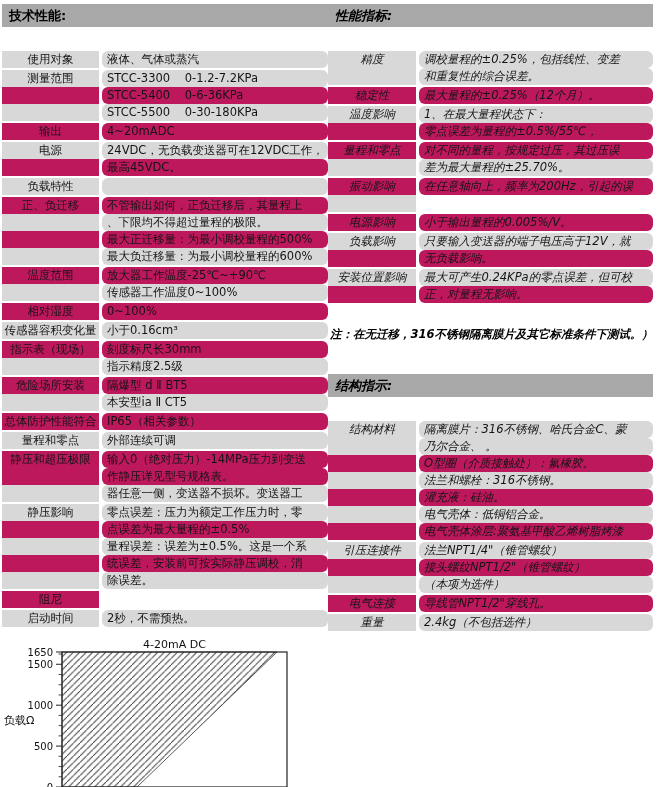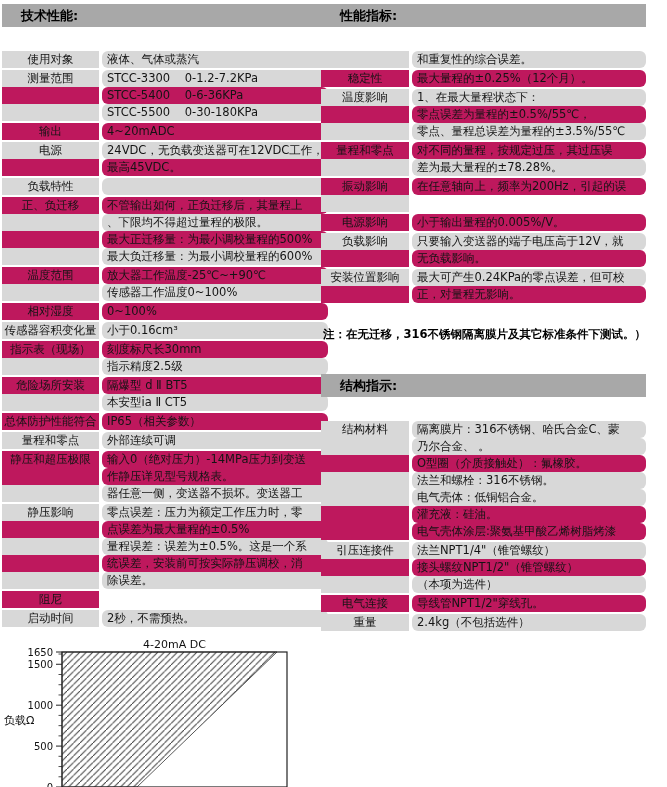--- a/index.html
+++ b/index.html
@@ -1,22 +1,22 @@
 <!DOCTYPE html>
 <html><head>
 <meta charset="utf-8">
 <style>
   html,body{margin:0;padding:0;background:#fff;}
   .page{position:relative;width:667px;height:787px;background:#fff;overflow:hidden;
         font-family:"DejaVu Sans",sans-serif;color:#141414;}
   .col{position:absolute;top:4px;}
   .col-left{left:2px;width:326px;}
-  .col-right{left:321px;width:325px;}
+  .col-right{left:328px;width:325px;font-style:italic;}
   .section-bar{height:23px;line-height:23px;background:#a8a8a8;color:#000;
-               font-weight:bold;font-size:13px;padding-left:19px;margin-bottom:7px;}
+               font-weight:bold;font-size:13px;padding-left:7px;margin-bottom:7px;}
   .spec-table{width:100%;margin-top:24px;}
   .trow{margin-bottom:2px;}
   .tline{display:flex;height:17px;line-height:17px;}
   .lcell{width:97px;flex:none;margin-right:3px;text-align:center;
          font-size:11.5px;white-space:pre;overflow:hidden;}
   .col-right .lcell{width:88px;}
   .vcell{flex:1;padding-left:5px;font-size:11.5px;white-space:pre;overflow:hidden;border-radius:6px;}
   .g .lcell,.g .vcell{background:#d8d8d8;}
   .w .lcell,.w .vcell{background:#be185d;}
   .note{font-weight:bold;font-size:11.5px;color:#000;margin:24px 0 32px 2px;white-space:pre;text-align:right;}
@@ -287,52 +287,52 @@
     </div>
   </div>
 
   <div class="col col-right">
     <div class="section-bar">
       <span>性能指标:</span>
     </div>
     <div class="spec-table" id="right-table">
         <div class="trow">
           <div class="tline g">
+            <div class="lcell">精度</div>
+            <div class="vcell">调校量程的±0.25%，包括线性、变差</div>
+          </div>
+          <div class="tline g">
             <div class="lcell"></div>
             <div class="vcell">和重复性的综合误差。</div>
           </div>
         </div>
         <div class="trow">
           <div class="tline w">
             <div class="lcell">稳定性</div>
             <div class="vcell">最大量程的±0.25%（12个月）。</div>
           </div>
         </div>
         <div class="trow">
           <div class="tline g">
             <div class="lcell">温度影响</div>
             <div class="vcell">1、在最大量程状态下：</div>
           </div>
           <div class="tline w">
             <div class="lcell"></div>
             <div class="vcell">零点误差为量程的±0.5%/55℃，</div>
           </div>
-          <div class="tline g">
-            <div class="lcell"></div>
-            <div class="vcell">零点、量程总误差为量程的±3.5%/55℃</div>
-          </div>
         </div>
         <div class="trow">
           <div class="tline w">
             <div class="lcell">量程和零点</div>
             <div class="vcell">对不同的量程，按规定过压，其过压误</div>
           </div>
           <div class="tline g">
             <div class="lcell"></div>
-            <div class="vcell">差为最大量程的±78.28%。</div>
+            <div class="vcell">差为最大量程的±25.70%。</div>
           </div>
         </div>
         <div class="trow">
           <div class="tline w">
             <div class="lcell">振动影响</div>
             <div class="vcell">在任意轴向上，频率为200Hz，引起的误</div>
           </div>
           <div class="tline g">
             <div class="lcell"></div>
           </div>
@@ -381,27 +381,27 @@
             <div class="vcell">乃尔合金、 。</div>
           </div>
           <div class="tline w">
             <div class="lcell"></div>
             <div class="vcell">O型圈（介质接触处）：氟橡胶。</div>
           </div>
           <div class="tline g">
             <div class="lcell"></div>
             <div class="vcell">法兰和螺栓：316不锈钢。</div>
           </div>
+          <div class="tline w">
+            <div class="lcell"></div>
+            <div class="vcell">灌充液：硅油。</div>
+          </div>
           <div class="tline g">
             <div class="lcell"></div>
             <div class="vcell">电气壳体：低铜铝合金。</div>
-          </div>
-          <div class="tline w">
-            <div class="lcell"></div>
-            <div class="vcell">灌充液：硅油。</div>
           </div>
           <div class="tline w">
             <div class="lcell"></div>
             <div class="vcell">电气壳体涂层:聚氨基甲酸乙烯树脂烤漆</div>
           </div>
         </div>
         <div class="trow">
           <div class="tline g">
             <div class="lcell">引压连接件</div>
             <div class="vcell">法兰NPT1/4"（锥管螺纹）</div>

